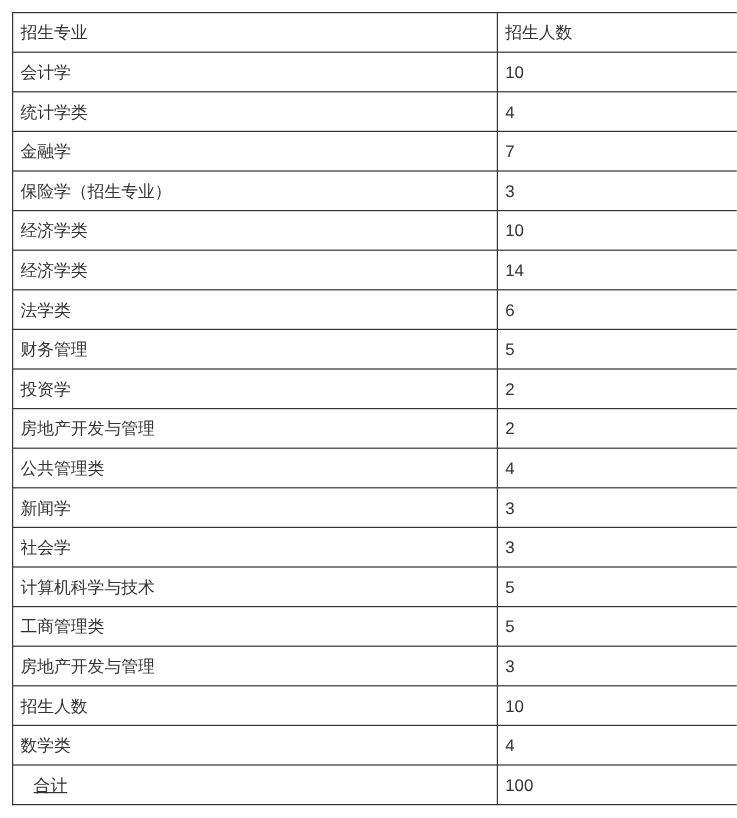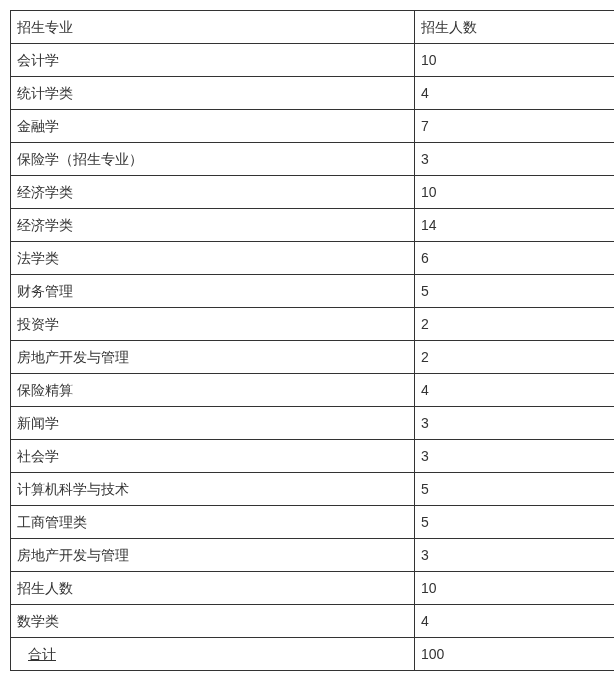--- a/index.html
+++ b/index.html
@@ -81,21 +81,21 @@
         </tr>
         <tr>
           <td class="col-major">投资学</td>
           <td class="col-count">2</td>
         </tr>
         <tr>
           <td class="col-major">房地产开发与管理</td>
           <td class="col-count">2</td>
         </tr>
         <tr>
-          <td class="col-major">保险精算</td>
+          <td class="col-major">公共管理类</td>
           <td class="col-count">4</td>
         </tr>
         <tr>
           <td class="col-major">新闻学</td>
           <td class="col-count">3</td>
         </tr>
         <tr>
           <td class="col-major">社会学</td>
           <td class="col-count">3</td>
         </tr>

